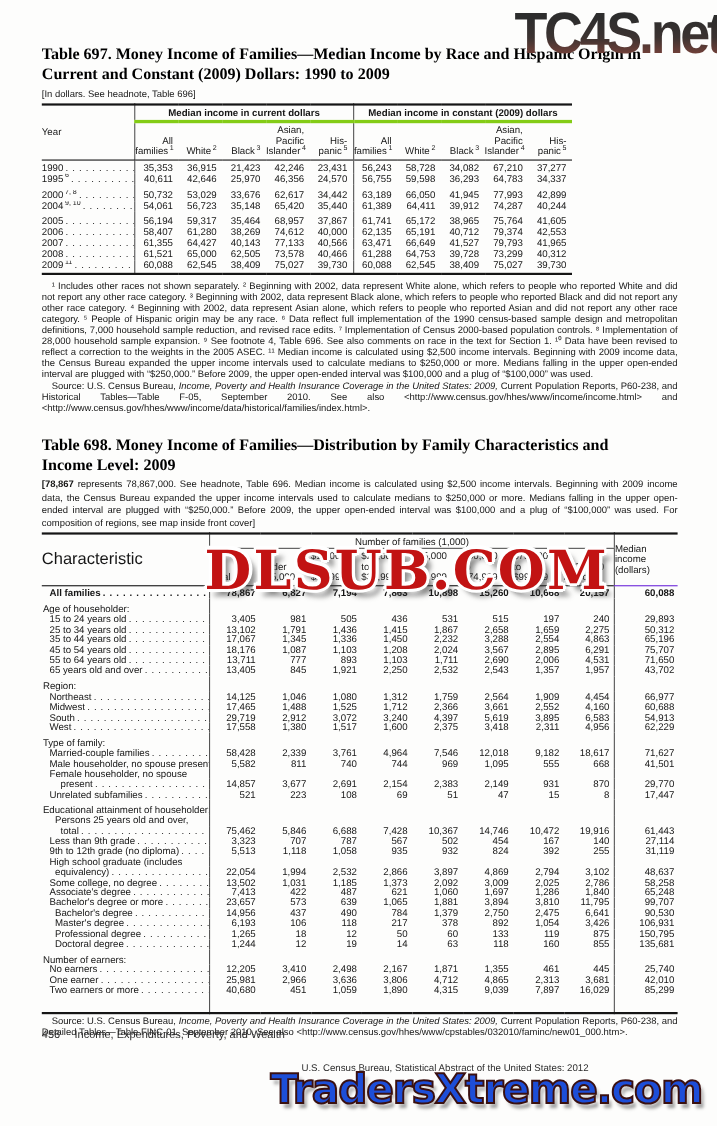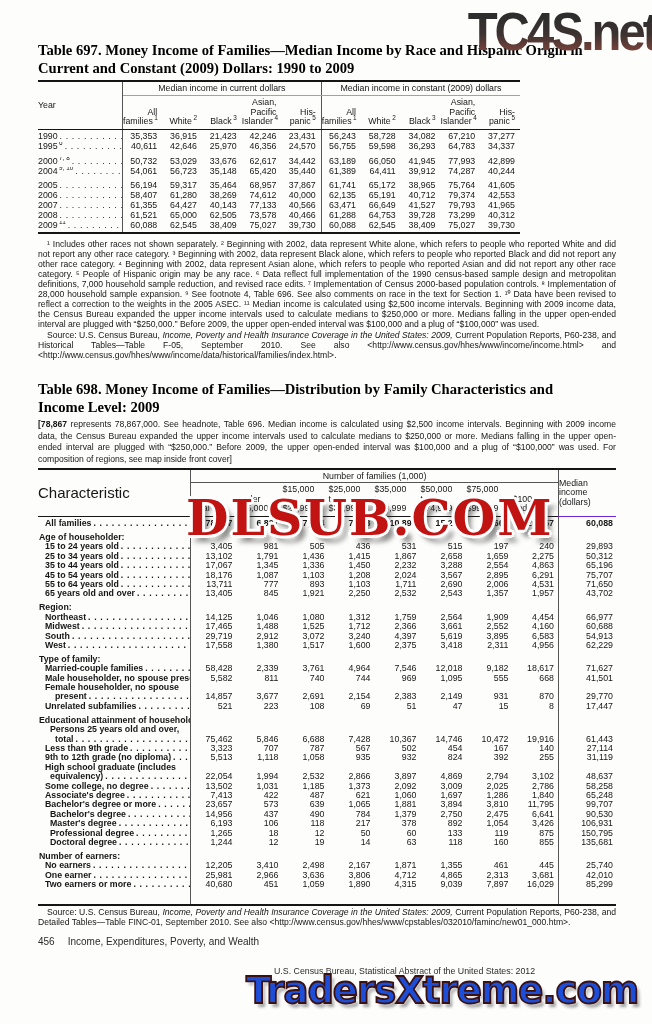--- a/index.html
+++ b/index.html
@@ -15,40 +15,40 @@
   .hn2 b{font-weight:bold;}
 
   table{border-collapse:collapse;table-layout:fixed;}
   th,td{padding:0;font-weight:normal;}
   sup{font-size:6.4px;line-height:0;vertical-align:super;margin-left:1.5px;}
 
   
   .t697{width:482px;border-top:2px solid #151515;border-bottom:2px solid #151515;margin-bottom:5px;}
   .t697 .yh{width:84px;text-align:left;vertical-align:middle;font-size:8.8px;
             border-right:1px solid #555;border-bottom:1px solid #151515;}
-  .t697 .grp{font-size:8.8px;line-height:13px;text-align:center;border-bottom:1px solid #84cc16;}
+  .t697 .grp{font-size:8.8px;line-height:13px;text-align:center;border-bottom:3px solid #84cc16;font-weight:bold;}
   .t697 .sub{font-size:8.8px;line-height:9.6px;text-align:right;vertical-align:bottom;
              padding:2px 5px 2px 0;border-bottom:1px solid #151515;}
   .t697 .vl{border-left:1px solid #555;}
   .t697 td.num{font-size:8.8px;line-height:9.9px;text-align:right;padding-right:5px;}
   .t697 td.year{font-size:8.8px;line-height:9.9px;border-right:1px solid #555;}
   .t697 tbody tr:first-child td{padding-top:2.5px;}
   .t697 tbody tr:last-child td{padding-bottom:2px;}
 
   
   .t698{width:578px;border-top:2px solid #151515;border-bottom:2px solid #151515;margin-top:2px;}
   .t698 .charh{width:152px;vertical-align:middle;text-align:left;font-size:15px;
                border-right:1px solid #555;border-bottom:1px solid #151515;}
   .t698 .span8{font-size:8.8px;text-align:center;line-height:12px;border-bottom:1px solid #555;}
   .t698 .sub{font-size:8.8px;text-align:left;vertical-align:bottom;line-height:9.5px;
              padding:2px 4px 2px 0;border-bottom:1px solid #151515;}
   .t698 .medh{width:57px;font-size:8.8px;vertical-align:middle;text-align:left;line-height:9.5px;
               border-left:1px solid #555;border-bottom:1px solid #6d28d9;}
   .t698 td.num{font-size:8.8px;line-height:9.4px;text-align:right;padding-right:4px;}
-  .t698 td.char{font-size:8.8px;line-height:9.4px;border-right:1px solid #555;font-weight:bold;}
+  .t698 td.char{font-size:8.8px;line-height:9.4px;border-right:1px solid #555;}
   .t698 td.med{border-left:1px solid #555;padding-right:3px;}
   .t698 tr.bold td{font-weight:bold;}
   .t698 tbody tr:first-child td{padding-top:2.5px;}
   .t698 tbody tr:last-child td{padding-bottom:14px;}
 
   tr.gap td{padding-top:4.5px;}
   .lbl{display:flex;align-items:baseline;overflow:hidden;}
   .txt{white-space:nowrap;}
   .dots{flex:1;white-space:nowrap;overflow:hidden;min-width:3px;}
   .dots::before{content:". . . . . . . . . . . . . . . . . . . . . . . . . . . . . . . . . . . . . . . . . . . .";
@@ -83,20 +83,21 @@
           color:#1d4ed8;-webkit-text-stroke:1.8px #3a1010;
           text-shadow:0 0 3px #fff,0 0 7px #fff,3px 4px 3px rgba(0,0,0,0.4);}
 </style>
 </head>
 <body>
 
 <div class="page">
   <div class="content">
 
     <h2 class="tt">Table 697. Money Income of Families—Median Income by Race and Hispanic Origin in Current and Constant (2009) Dollars: 1990 to 2009</h2>
+    <p class="hn">[In dollars. See headnote, Table 696]</p>
     <table class="t697">
         <thead>
           <tr>
             <th class="yh" rowspan="2">Year</th>
             <th class="grp" colspan="5">Median income in current dollars</th>
             <th class="grp vl" colspan="5">Median income in constant (2009) dollars</th>
           </tr>
           <tr>
             <th class="sub">All<br>families<sup>1</sup></th>
             <th class="sub">White<sup>2</sup></th>

